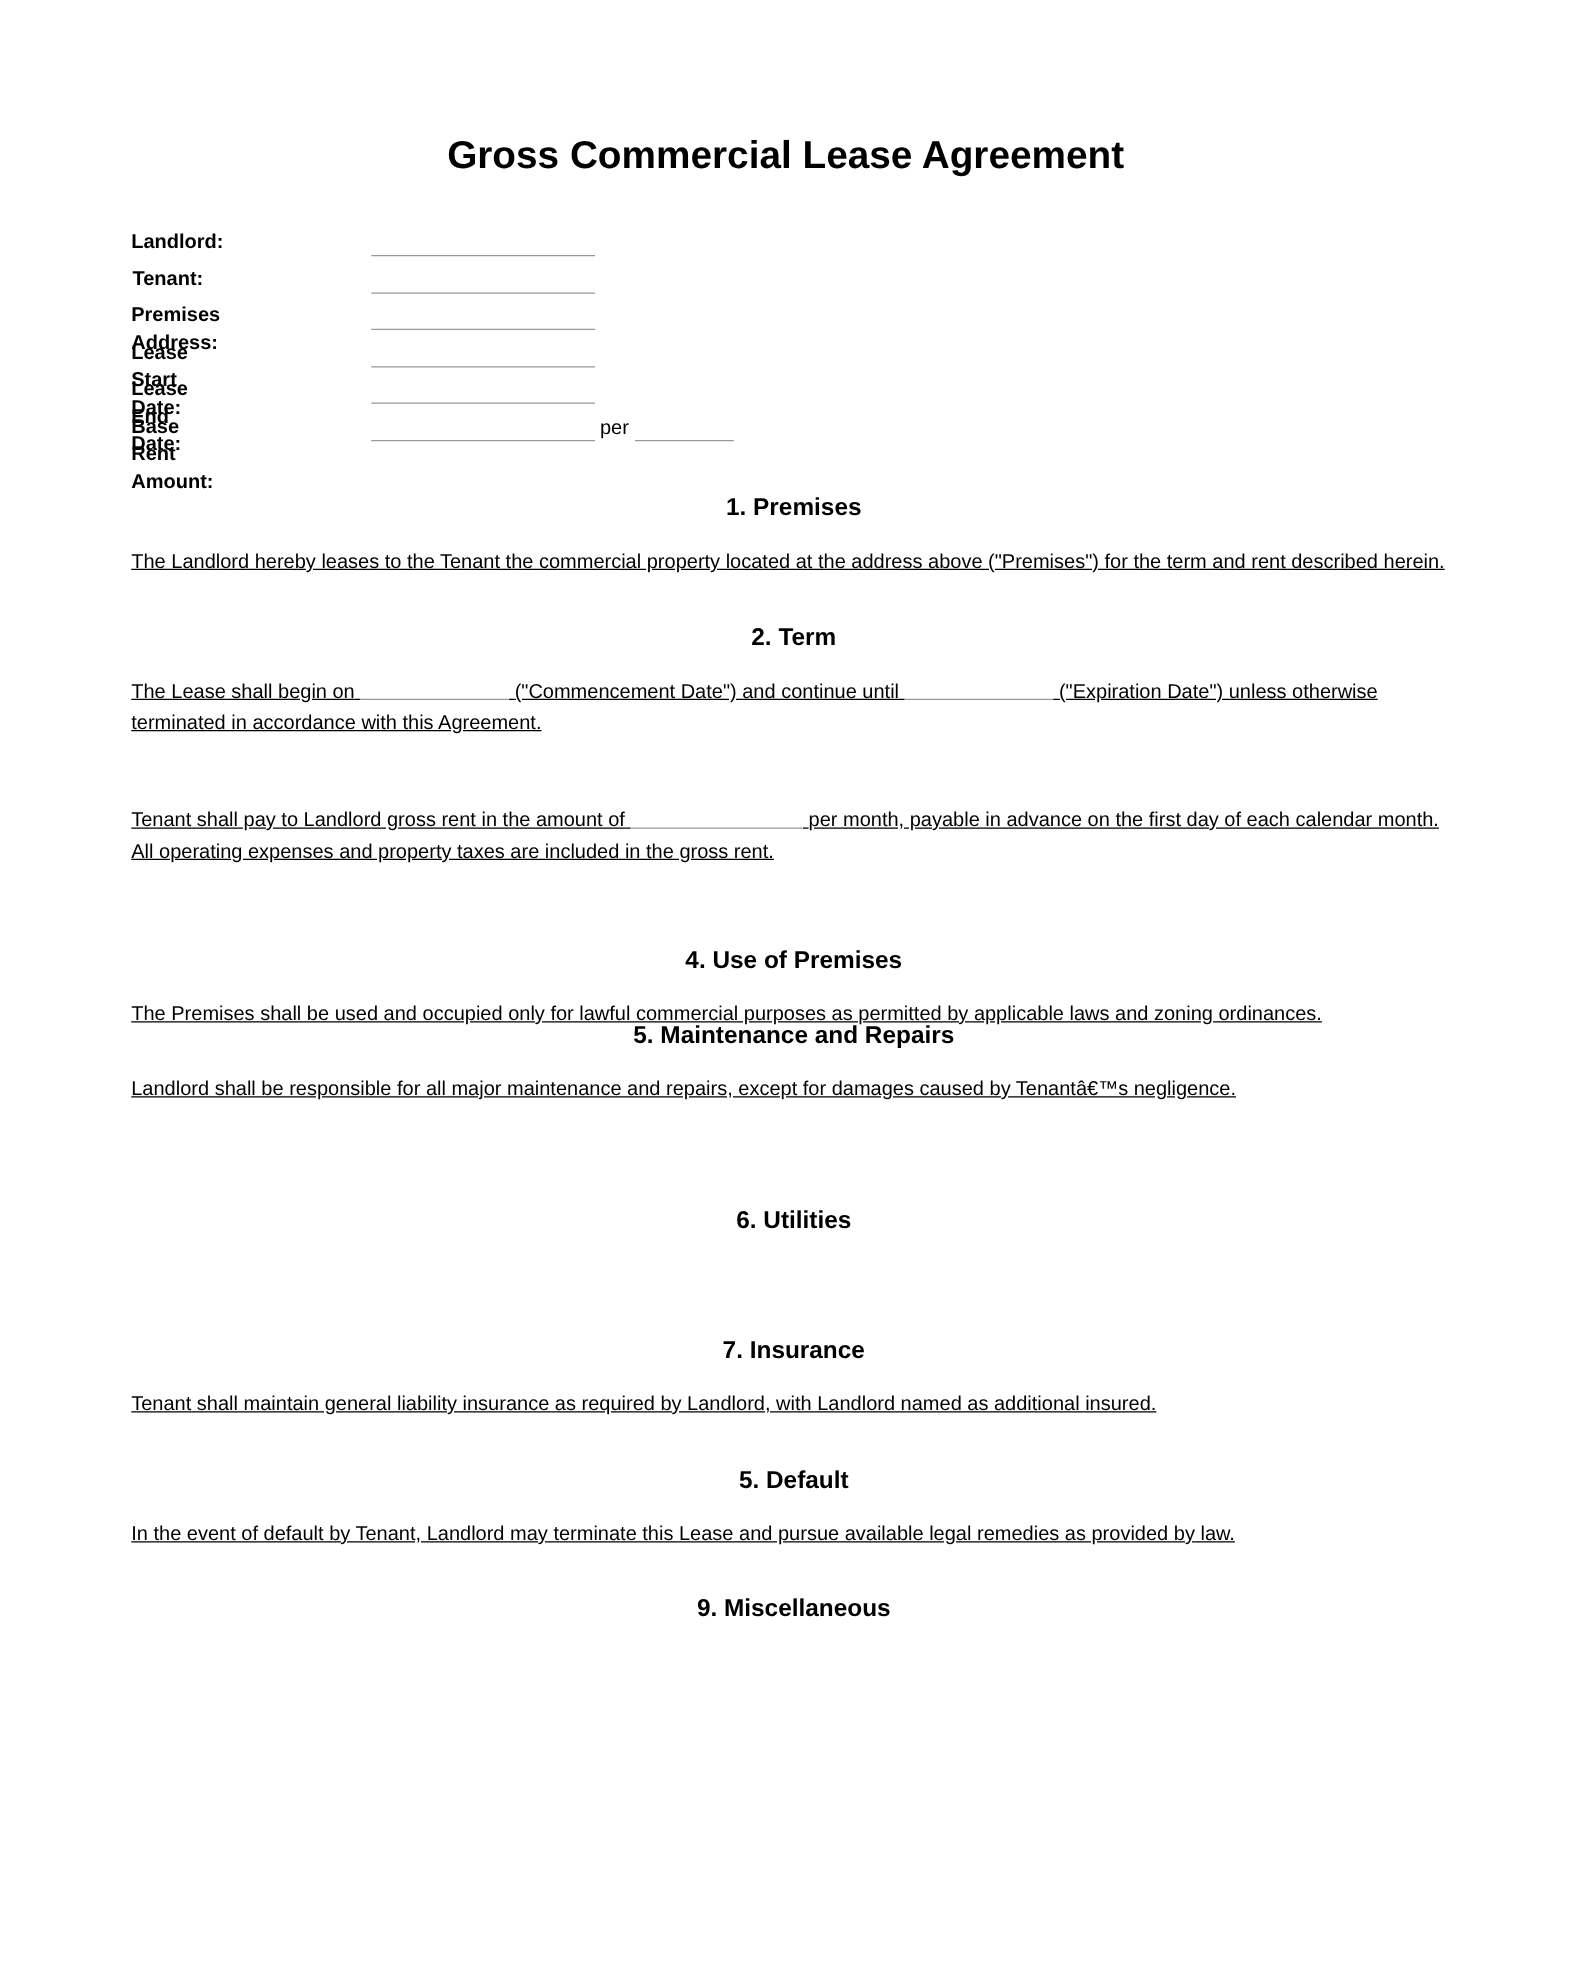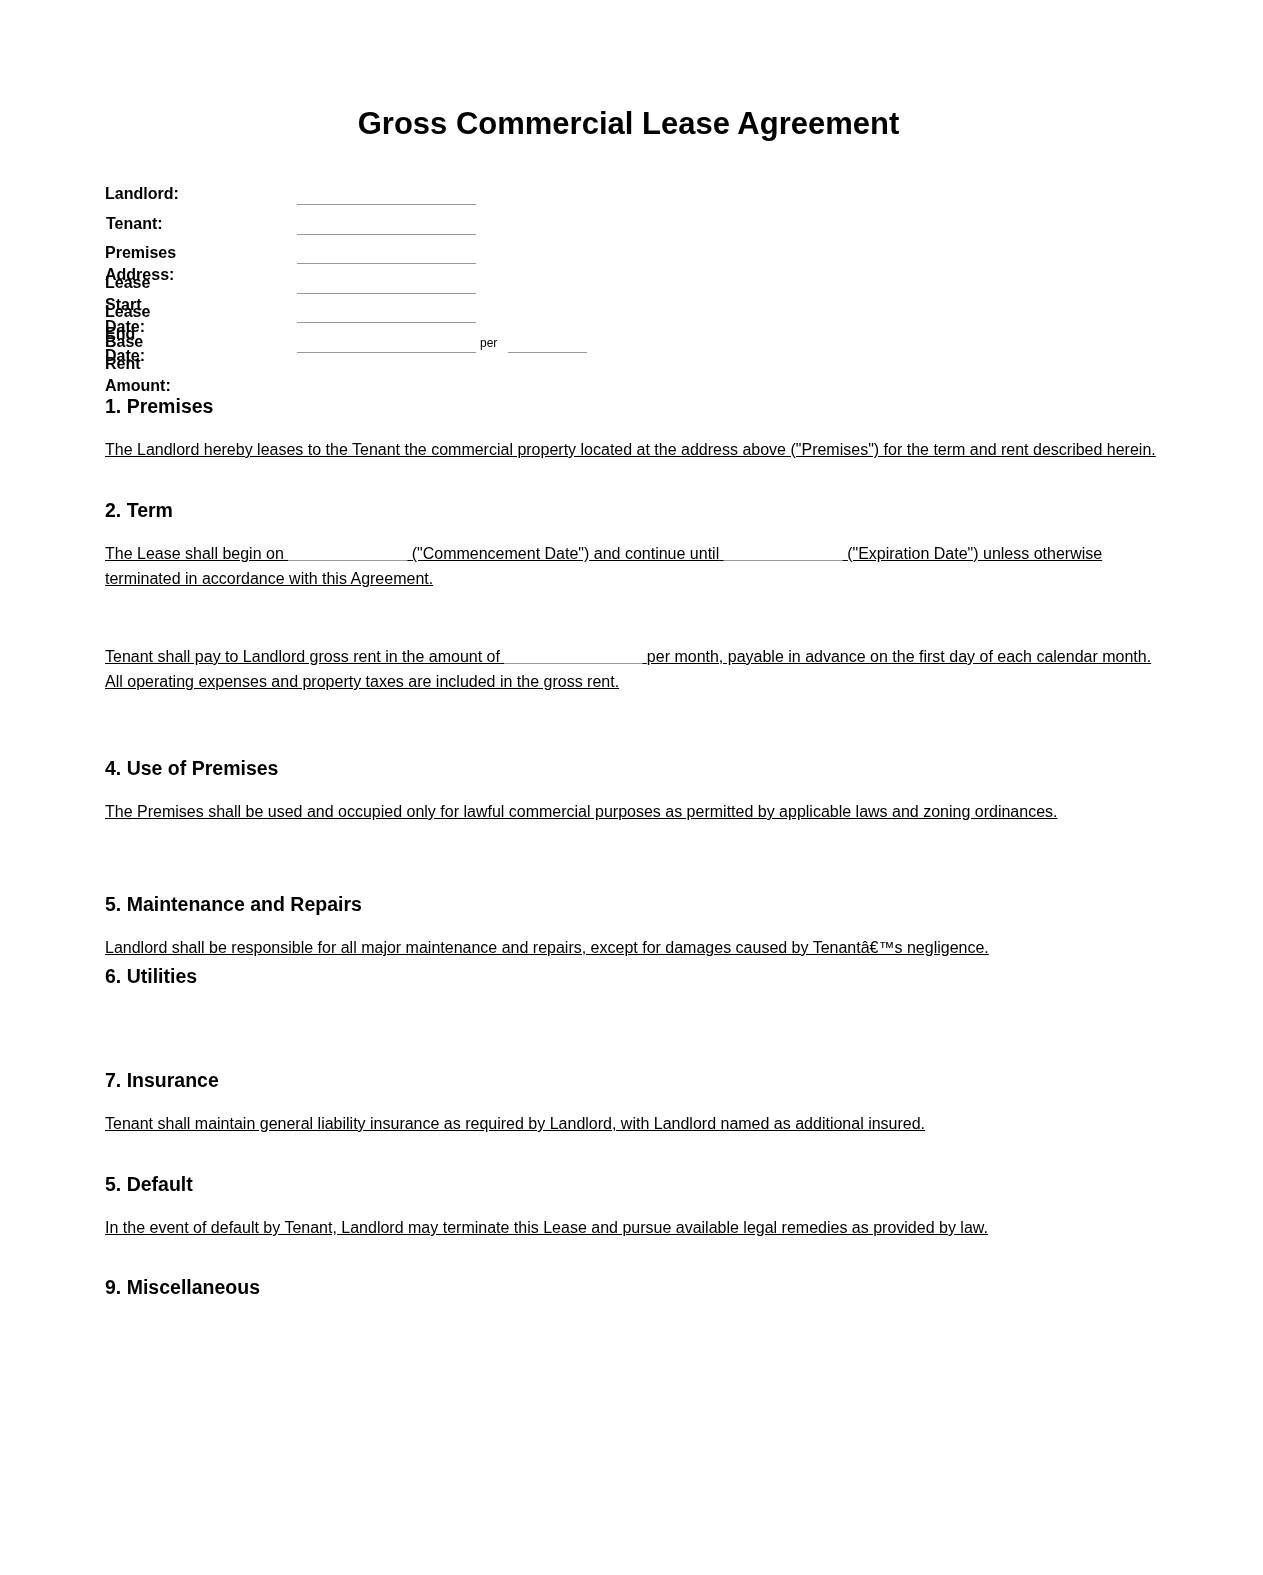--- a/index.html
+++ b/index.html
@@ -13,28 +13,28 @@
   }
   .fields { position: absolute; left: 105px; top: 183px; }
   .field-row { position: relative; height: 29.6px; }
   .field-label {
     position: absolute; left: 0; top: 0; font-size: 16px; font-weight: bold; line-height: 22px;
   }
   .field-line {
     position: absolute; left: 192px; top: 21px; width: 179px; height: 0;
     border-bottom: 1px solid #999;
   }
-  .per-text { position: absolute; left: 375px; top: 1px; font-size: 12px; line-height: 22px; }
+  .per-text { position: absolute; left: 375px; top: 1px; font-size: 16px; line-height: 22px; }
   .per-line {
     position: absolute; left: 403px; top: 21px; width: 79px; height: 0;
     border-bottom: 1px solid #999;
   }
   .section { position: absolute; left: 105px; width: 1060px; }
   .section h2 {
-    margin: 0; font-size: 19.5px; font-weight: bold; line-height: 26px;
+    margin: 0; font-size: 19.5px; font-weight: bold; line-height: 26px; text-align: center;
   }
   .section p {
     margin: 0; margin-top: 18px; font-size: 16px; line-height: 25px; text-decoration: underline;
   }
   .blank {
     display: inline-block; border-bottom: 1px solid #999; height: 16px; vertical-align: -2px;
   }
 </style>
 </head>
 <body>
@@ -92,21 +92,21 @@
     <span class="blank" style="width:138px"></span>
     <span>per month, payable in advance on the first day of each calendar month. All operating expenses and property taxes are included in the gross rent.</span>
   </p>
 </div>
 
 <div class="section" style="top:755px">
   <h2>4. Use of Premises</h2>
   <p>The Premises shall be used and occupied only for lawful commercial purposes as permitted by applicable laws and zoning ordinances.</p>
 </div>
 
-<div class="section" style="top:891px">
+<div class="section" style="top:815px">
   <h2>5. Maintenance and Repairs</h2>
   <p>Landlord shall be responsible for all major maintenance and repairs, except for damages caused by Tenantâ€™s negligence.</p>
 </div>
 
 <div class="section" style="top:963px">
   <h2>6. Utilities</h2>
 </div>
 
 <div class="section" style="top:1067px">
   <h2>7. Insurance</h2>

